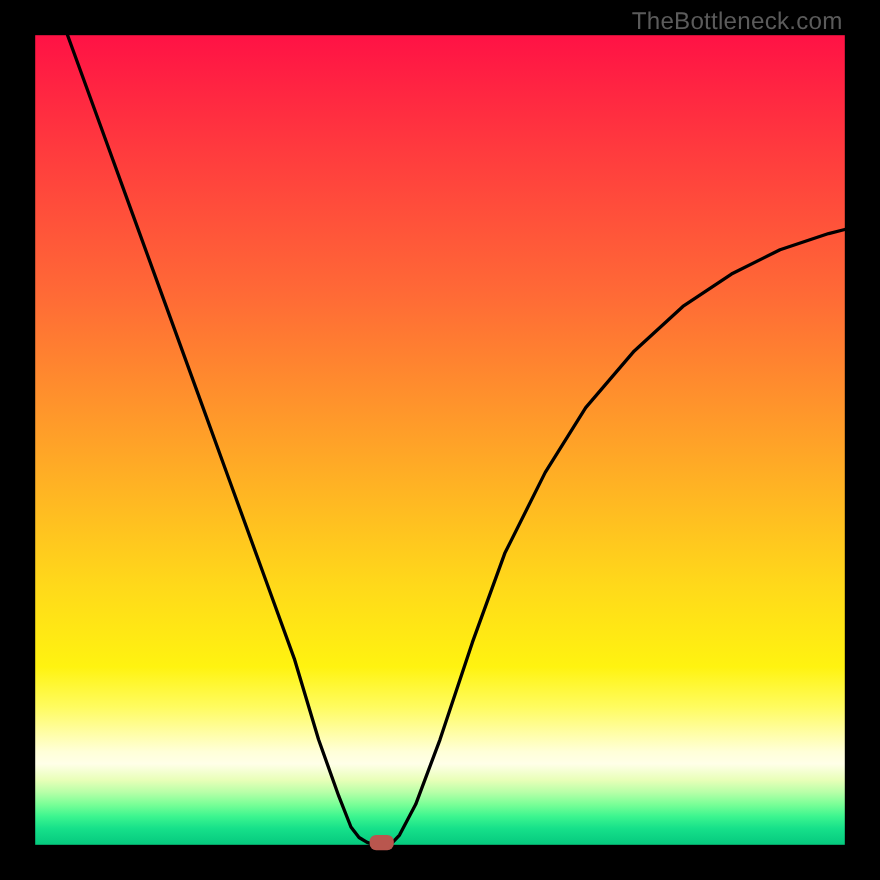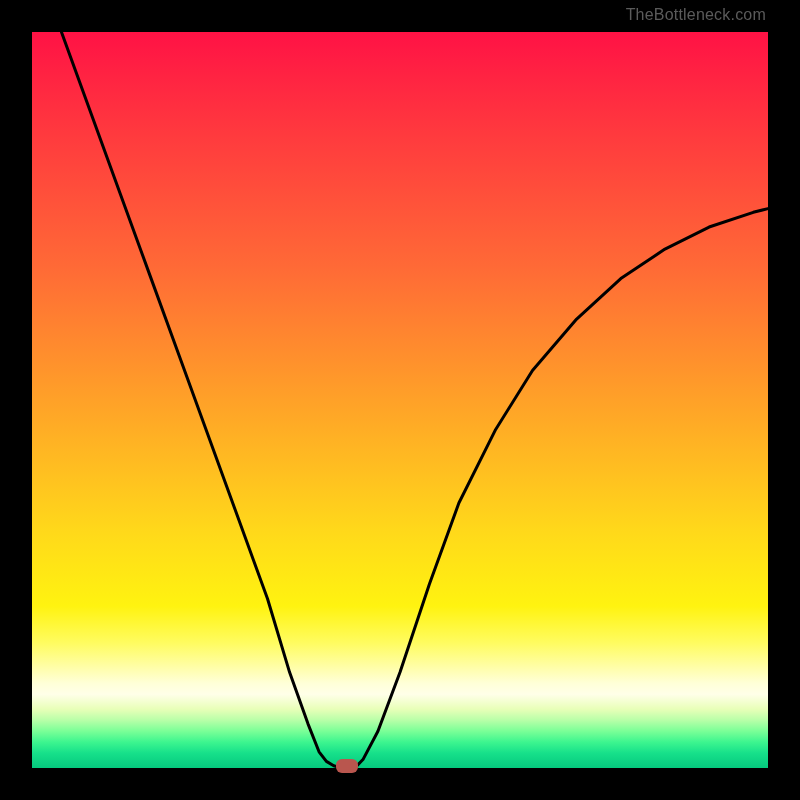--- a/index.html
+++ b/index.html
@@ -42,21 +42,21 @@
         #3cf58f 96.5%,
         #16e08a 98%,
         #05c97e 100%
       );
   }
   .watermark {
     position: absolute;
     top: 6px;
     right: 34px;
     color: #5b5b5b;
-    font-size: 16px;
+    font-size: 22px;
     font-weight: 500;
     letter-spacing: 0.2px;
     user-select: none;
   }
   svg.overlay {
     position: absolute;
     left: 0;
     top: 0;
     width: 736px;
     height: 736px;

